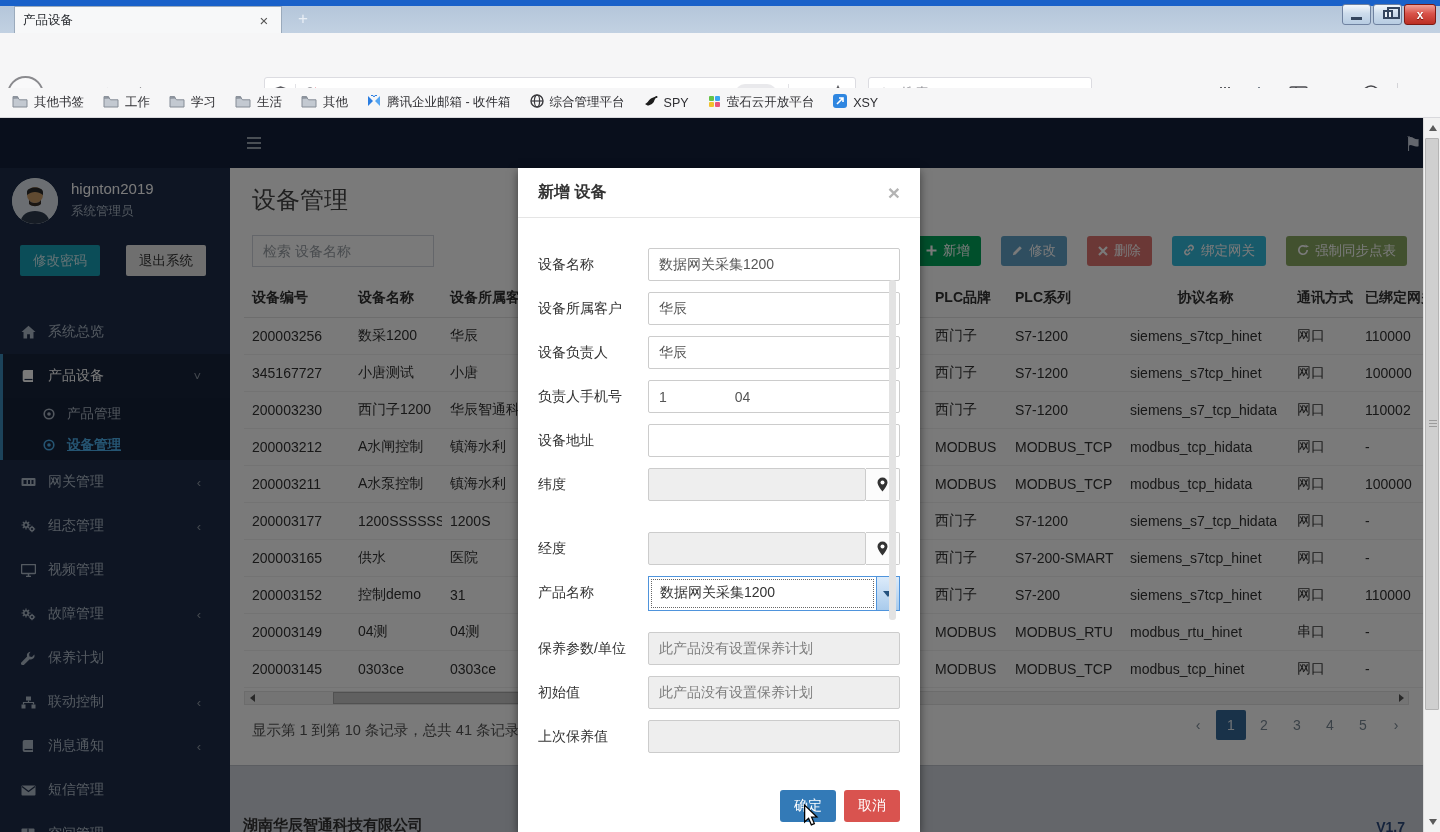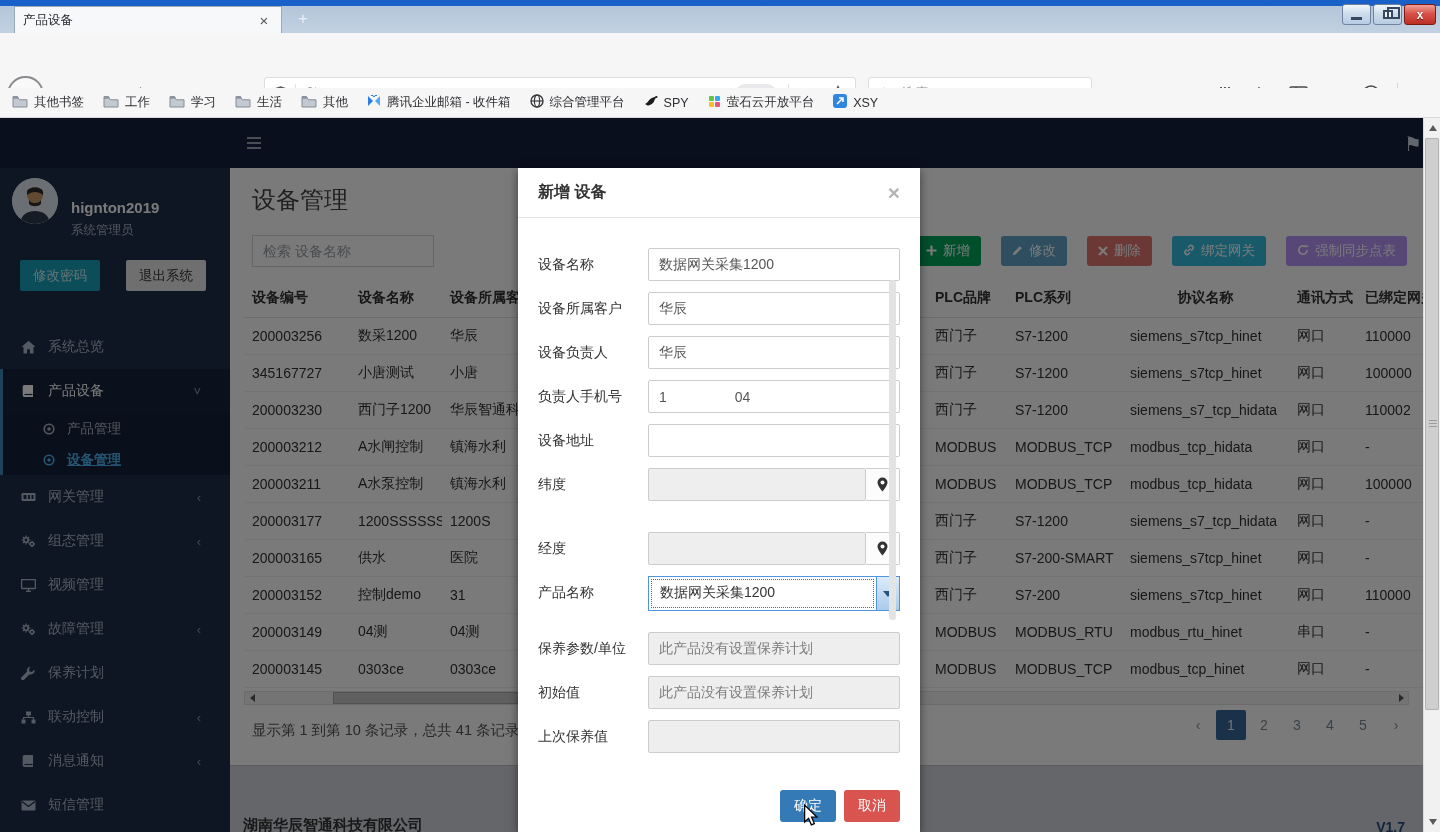--- a/index.html
+++ b/index.html
@@ -55,21 +55,21 @@
   .page { position:absolute; left:0; top:118px; width:1423px; height:714px; background:#ecf0f5; overflow:hidden; }
   .appnav { position:absolute; left:0; top:0; width:1423px; height:50px; background:#13203c; }
   .hamburger2 { position:absolute; left:246px; top:18px; }
   .appflag { position:absolute; left:1404px; top:14px; color:#cfd6e4; font-size:20px; }
   .appbody { position:absolute; left:0; top:50px; width:1423px; height:664px; display:flex; }
 
   
   .sidebar { width:230px; height:664px; background:#1e2d4a; overflow:hidden; flex:none; }
   .userpanel { display:flex; padding:10px 12px 0 12px; gap:13px; }
   .avatar { width:46px; height:46px; border-radius:50%; overflow:hidden; background:#e9eef2; flex:none; }
-  .uname { color:#fff; font-weight:bold; font-size:15px; margin-top:21px; }
+  .uname { color:#fff; font-weight:normal; font-size:15px; margin-top:2px; }
   .urole { color:#aab6c5; font-size:12.5px; margin-top:6px; }
   .ubtns { display:flex; margin:21px 20px 0 20px; gap:26px; }
   .ubtn { height:31px; padding:0 13px; font-size:13.5px; display:flex; align-items:center; border-radius:2px; }
   .btn-teal { background:#17a2b8; color:#cfeef4; }
   .btn-gray { background:#e9e9e9; color:#333; }
   .menu { margin-top:34px; }
   .m-item { height:44px; display:flex; align-items:center; padding:0 29px 0 20px; color:#b0bcca; font-size:14px; gap:12px; }
   .m-item .lbl { flex:1; }
   .m-item .chev { color:#8e98a5; font-size:13px; }
   .m-sect { border-left:3px solid #3c8dbc; background:#18253c; }
@@ -522,21 +522,21 @@
                   </svg></span>
                 <span>删除</span>
               </div>
               <div class="cbtn" style="background:#00acd6;opacity:0.8">
                 <span><svg width="12" height="12" viewBox="0 0 12 12">
                     <path d="M4.5 7.5 7.5 4.5" stroke="#fff" stroke-width="1.6"></path>
                     <path d="M5 3.5 6.5 2a2.2 2.2 0 0 1 3.1 3.1L8.1 6.6M7 8.5 5.5 10A2.2 2.2 0 0 1 2.4 6.9L3.9 5.4" fill="none" stroke="#fff" stroke-width="1.6"></path>
                   </svg></span>
                 <span>绑定网关</span>
               </div>
-              <div class="cbtn" style="background:#8b5cf6;opacity:0.65">
+              <div class="cbtn" style="background:#4d7c0f;opacity:0.65">
                 <span><svg width="12" height="12" viewBox="0 0 12 12">
                     <path d="M10.2 6a4.2 4.2 0 1 1-1.5-3.2" fill="none" stroke="#fff" stroke-width="1.7"></path>
                     <path d="M8.2 0.4 9 3.4l3-.8z" fill="#fff"></path>
                   </svg></span>
                 <span>强制同步点表</span>
               </div>
             </div>
         </div>
         <table class="devtable">
           <colgroup>

